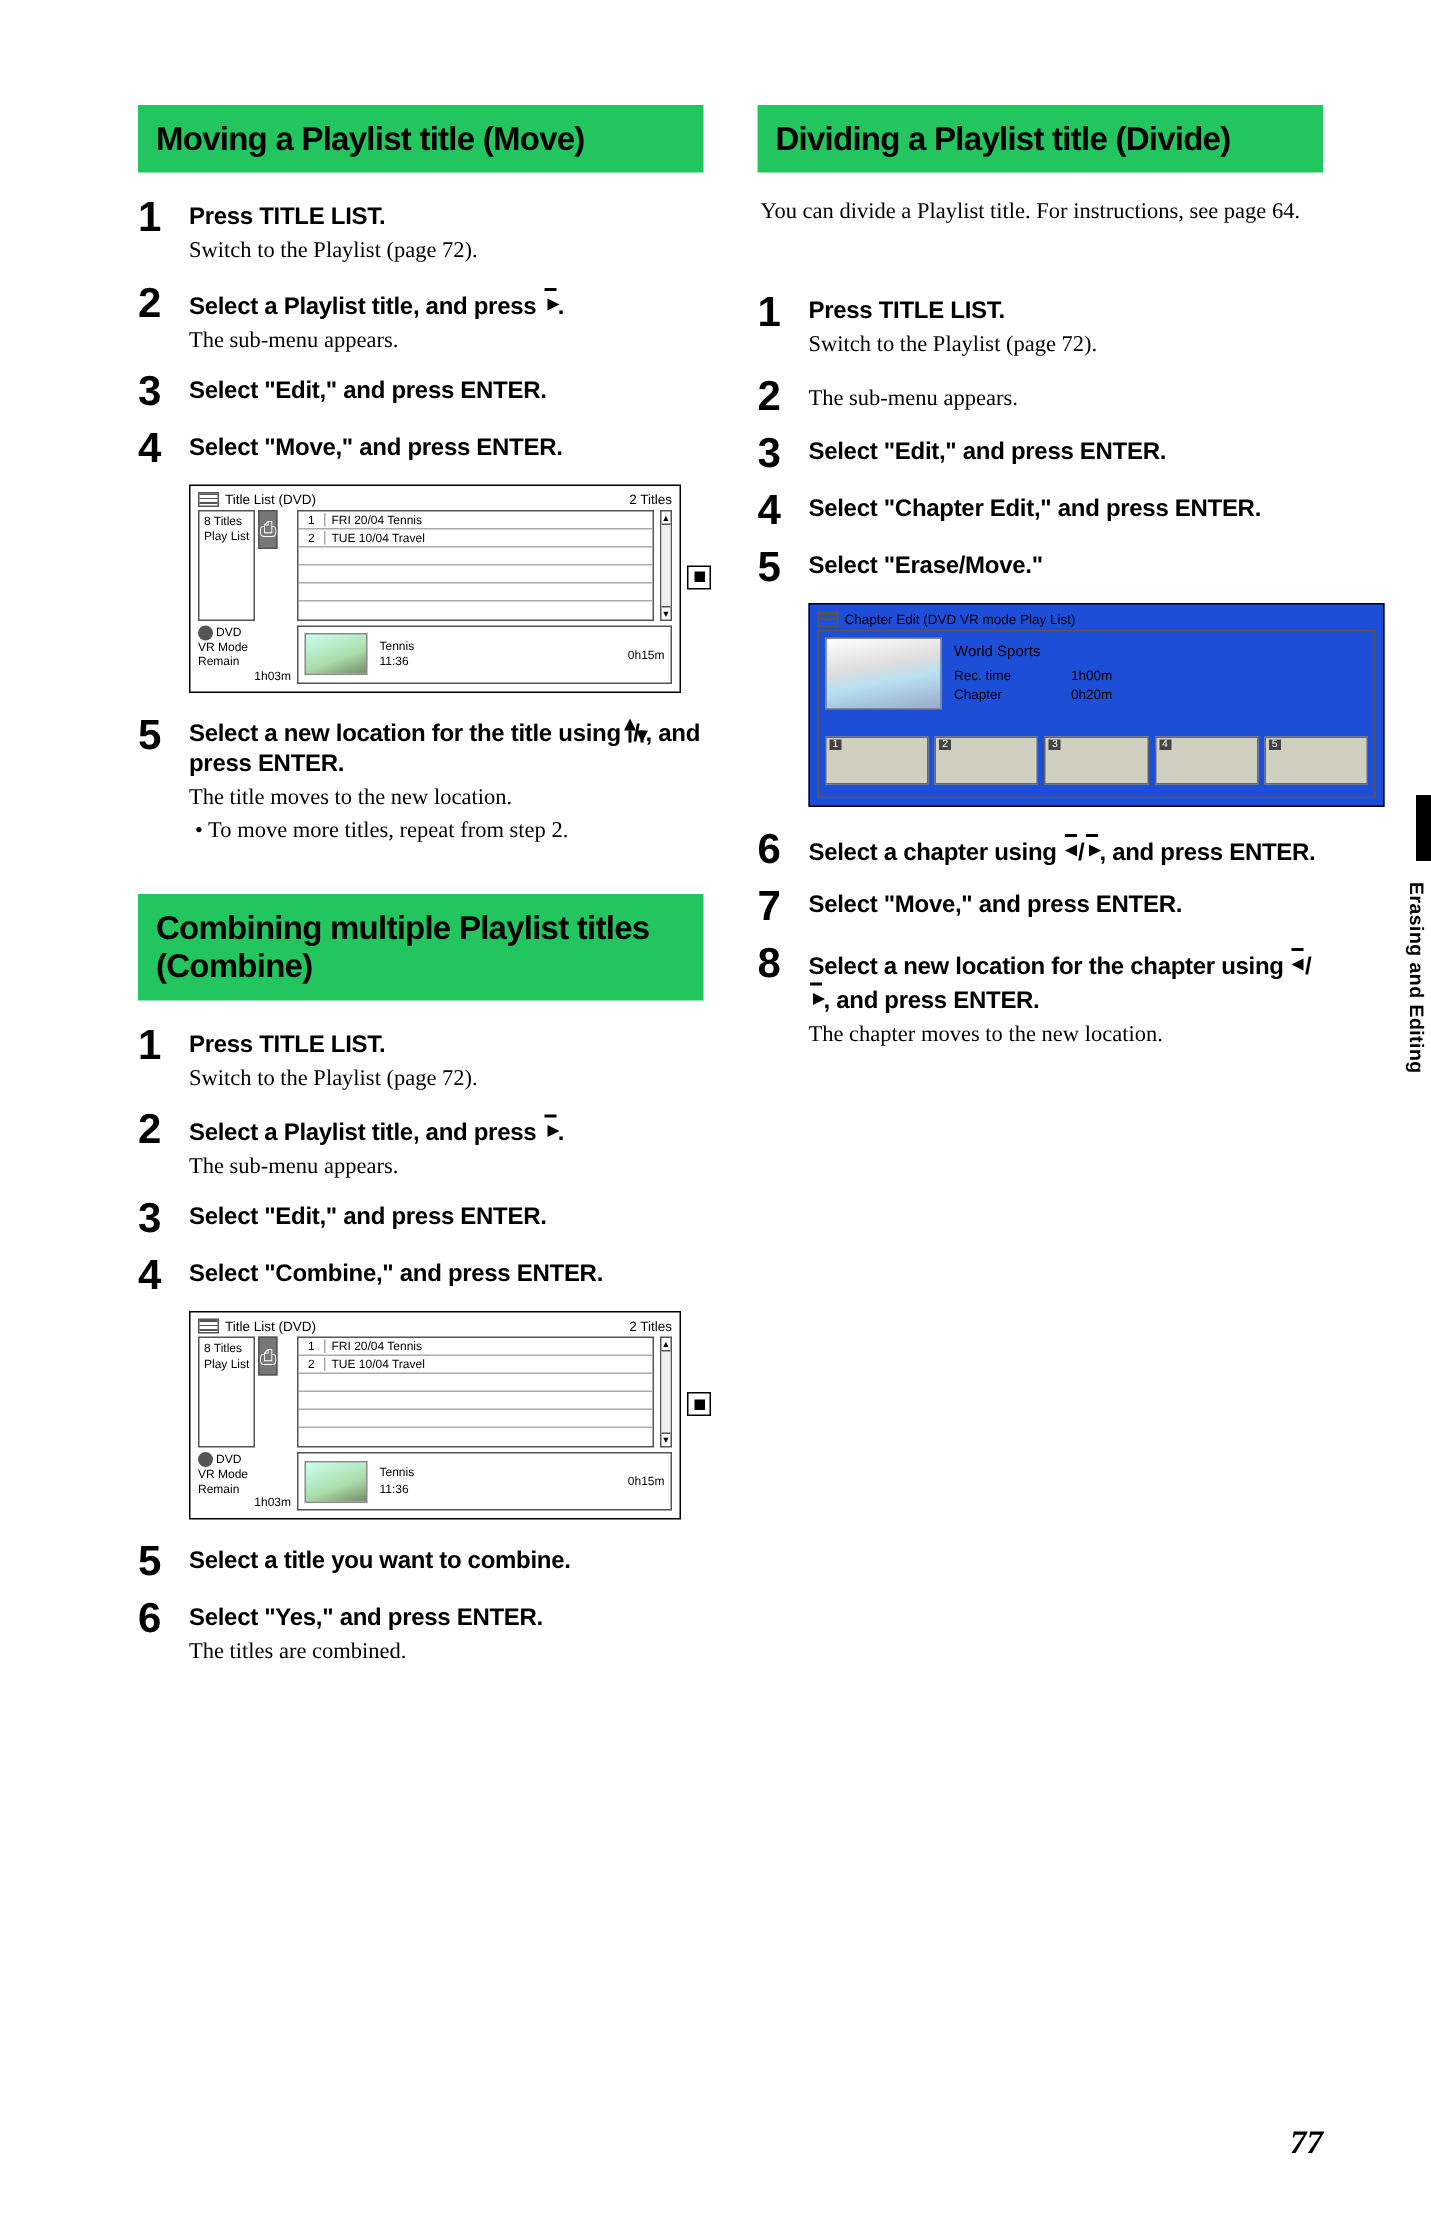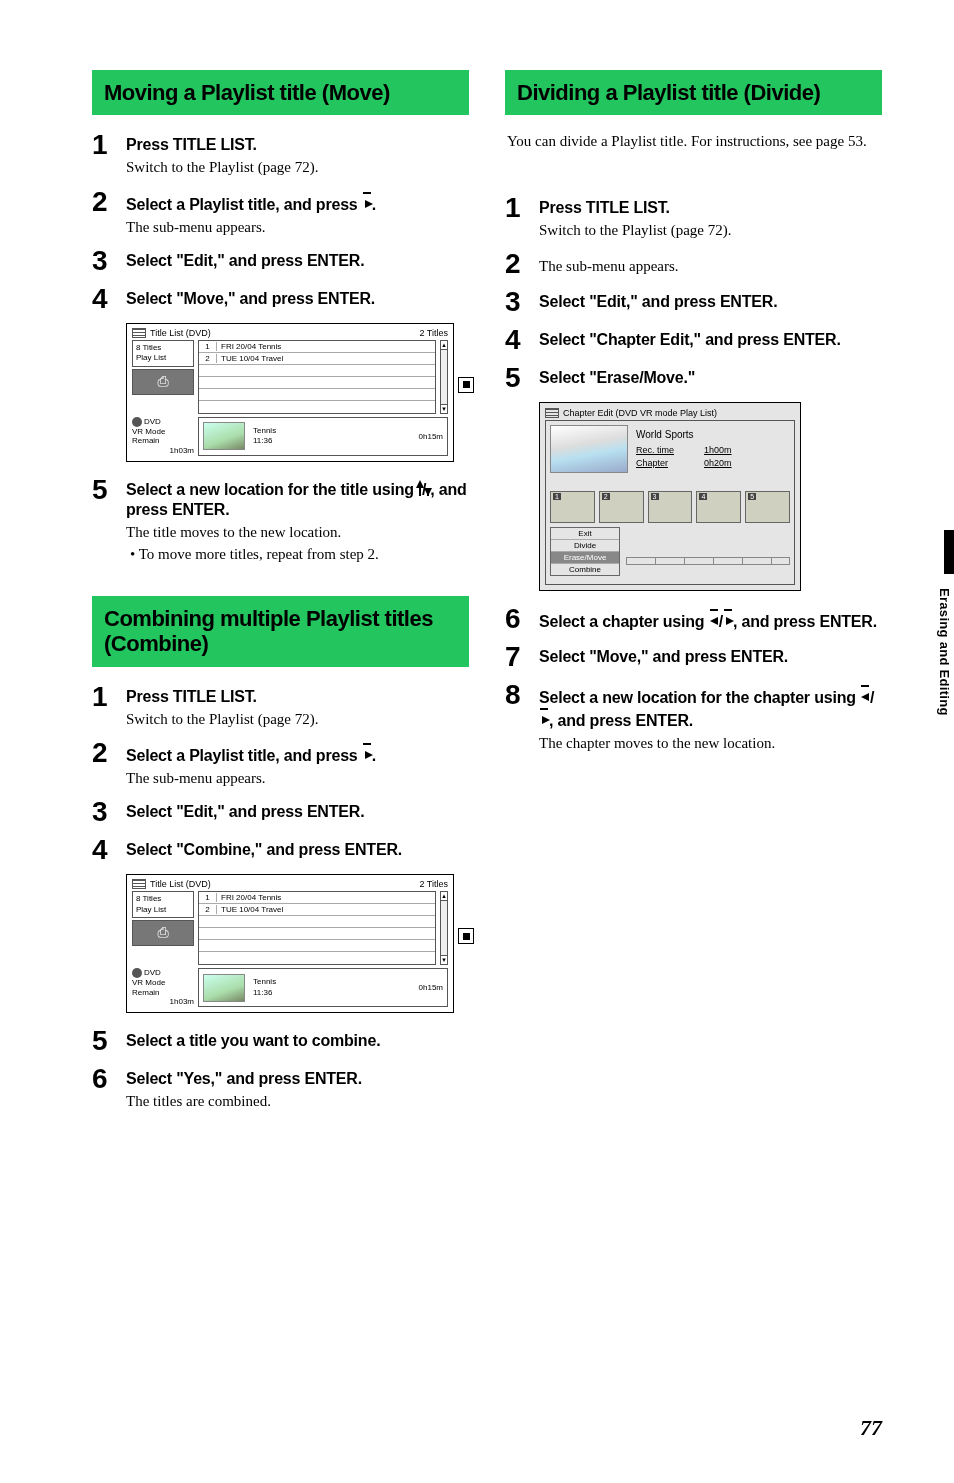--- a/index.html
+++ b/index.html
@@ -98,21 +98,21 @@
   }
   .ss-top-left { display: flex; align-items: center; gap: 4px; }
   .ss-icon-list {
     width: 14px; height: 10px; border: 1px solid #555;
     background: repeating-linear-gradient(to bottom, #555 0 1px, transparent 1px 3px);
   }
   .ss-main { display: flex; gap: 4px; position: relative; }
   .ss-left {
     width: 62px;
     display: flex;
-    flex-direction: column;
+    flex-direction: row;
     gap: 2px;
   }
   .ss-left-box {
     border: 1px solid #555;
     padding: 2px 3px;
     font-size: 8px;
     line-height: 1.3;
   }
   .ss-left-icon {
     border: 1px solid #555;
@@ -181,40 +181,40 @@
     top: 50%;
     width: 16px; height: 16px;
     border: 1px solid #000;
     display: flex; align-items: center; justify-content: center;
   }
   .ss-stop::after { content: ""; width: 7px; height: 7px; background: #000; }
 
   
   .chapter-ss {
     border: 1px solid #000;
-    width: 262px;
+    width: 384px;
     margin: 10px 0 14px 34px;
     font-size: 9px;
     padding: 5px;
-    background: #e5e5e5;
+    background: #1d4ed8;
   }
   .ch-top { display: flex; align-items: center; gap: 4px; font-size: 9px; margin-bottom: 2px; }
   .ch-body {
     border: 1px solid #555;
     padding: 4px;
   }
   .ch-header { display: flex; gap: 8px; align-items: center; margin-bottom: 18px; }
   .ch-preview {
     width: 78px; height: 48px; border: 1px solid #888;
     background: linear-gradient(170deg, #fff 0%, #ddd 40%, #b8e0f0 60%, #9ac 100%);
     position: relative;
   }
   .ch-info { font-size: 9px; line-height: 1.4; }
   .ch-info-title { font-size: 10px; margin-bottom: 2px; }
-  .ch-info-grid { display: grid; grid-template-columns: auto auto; column-gap: 30px; font-size: 9px; text-decoration: underline; }
+  .ch-info-grid { display: grid; grid-template-columns: auto auto; column-gap: 40px; font-size: 9px; }
   .ch-thumbs { display: flex; gap: 4px; margin-bottom: 4px; }
   .ch-th {
     flex: 1; height: 32px; border: 1px solid #666;
     background: #d0d0c0;
     position: relative;
     font-size: 7px;
   }
   .ch-th-num { position: absolute; top: 1px; left: 2px; background: #444; color: #fff; padding: 0 2px; }
   .ch-menu {
     display: flex; flex-direction: column;
@@ -497,21 +497,21 @@
         <div class="step-title">Select "Yes," and press ENTER.</div>
         <div class="step-desc">The titles are combined.</div>
       </div>
     </div>
 
   </div>
 
   <div class="col col-right">
 
     <div class="section-header">Dividing a Playlist title (Divide)</div>
-    <div class="intro-text">You can divide a Playlist title. For instructions, see page 53.</div>
+    <div class="intro-text">You can divide a Playlist title. For instructions, see page 64.</div>
 
     <div class="spacer-lg"></div>
 
 
     <div class="step">
       <div class="step-num">1</div>
       <div class="step-body">
         <div class="step-title">Press TITLE LIST.</div>
         <div class="step-desc">Switch to the Playlist (page 72).</div>
       </div>
@@ -573,31 +573,20 @@
           <div class="ch-th">
               <span class="ch-th-num">3</span>
             </div>
           <div class="ch-th">
               <span class="ch-th-num">4</span>
             </div>
           <div class="ch-th">
               <span class="ch-th-num">5</span>
             </div>
         </div>
-        <div class="ch-menu-row">
-          <div class="ch-menu">
-            <div class="ch-menu-item">Exit</div>
-            <div class="ch-menu-item">Divide</div>
-            <div class="ch-menu-item sel">Erase/Move</div>
-            <div class="ch-menu-item">Combine</div>
-          </div>
-          <div class="ch-bar-wrap">
-              <div class="ch-bar"></div>
-            </div>
-        </div>
       </div>
     </div>
 
     <div class="step">
       <div class="step-num">6</div>
       <div class="step-body">
         <div class="step-title">
           <span>Select a chapter using </span><span class="arrow-left"></span><span>/</span><span class="arrow-right"></span><span>, and press ENTER.</span>
         </div>
       </div>

